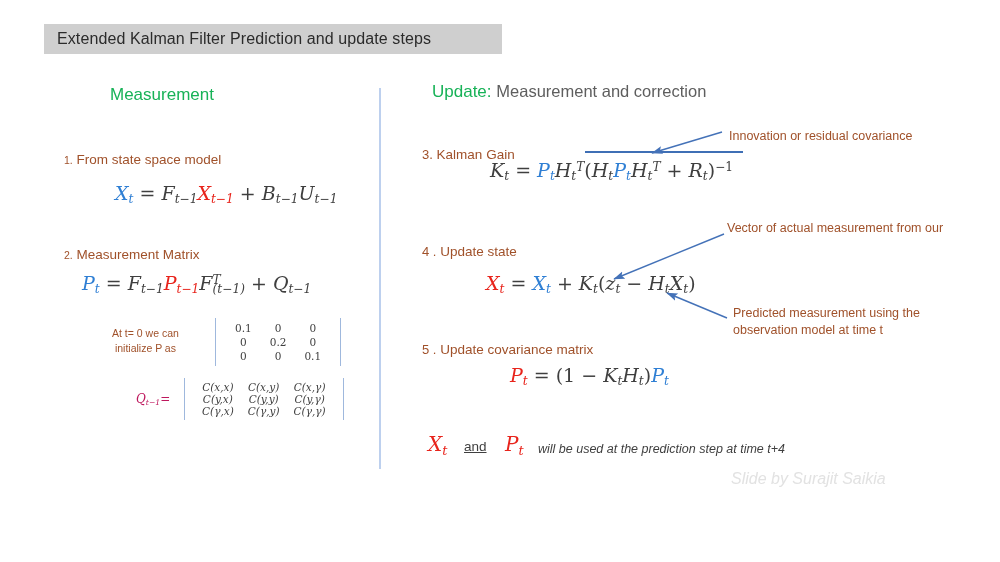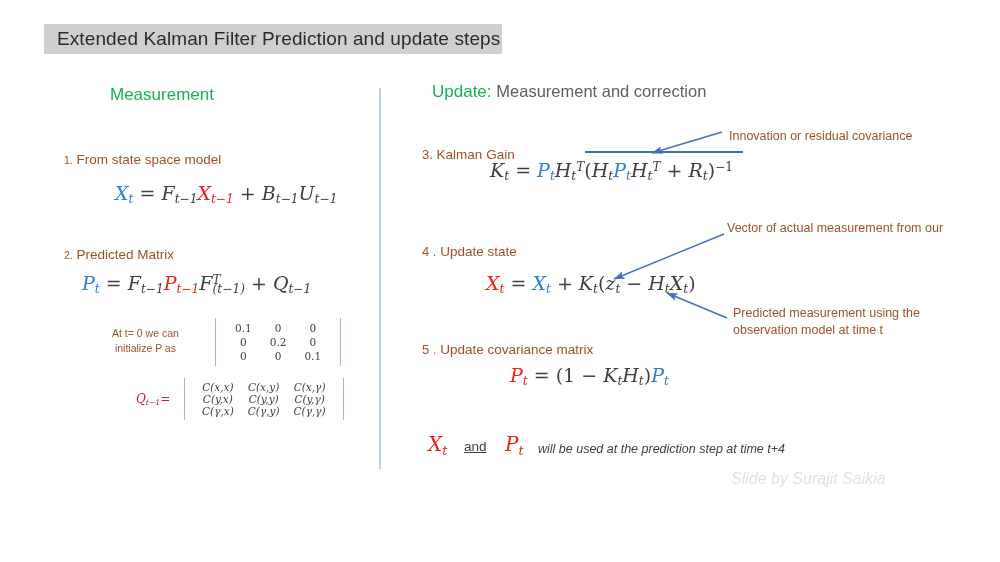--- a/index.html
+++ b/index.html
@@ -9,21 +9,21 @@
     position:relative;overflow:hidden;
   }
   .slide{position:absolute;inset:0;}
 
   
   .title-bar{
     position:absolute;left:44px;top:24px;width:458px;height:30px;
     background:#cfcfcf;display:flex;align-items:center;
   }
   .title-bar .txt{
-    font-size:19px;color:#2b2b2b;padding-left:13px;letter-spacing:.1px;
+    font-size:16px;color:#2b2b2b;padding-left:13px;letter-spacing:.1px;
   }
 
   
   .divider{
     position:absolute;left:379px;top:88px;width:2px;height:381px;
     background:#bdd0ee;
   }
 
   
   .head-pred{
@@ -127,21 +127,21 @@
     <span>From state space model</span>
   </div>
 
   <div class="math" style="left:115px;top:182px;">
     <span class="blue">X<sub>t</sub></span>
     <span class="op"> = </span>F<sub>t−1</sub><span class="red">X<sub>t−1</sub></span><span class="op"> + </span>B<sub>t−1</sub>U<sub>t−1</sub>
   </div>
 
   <div class="step" style="left:64px;top:247px;">
     <span class="num">2.</span>
-    <span>Predicted  Matrix</span>
+    <span>Measurement  Matrix</span>
   </div>
 
   <div class="math" style="left:82px;top:272px;">
     <span class="blue">P<sub>t</sub></span>
     <span class="op"> = </span>F<sub>t−1</sub><span class="red">P<sub>t−1</sub></span>F<sup>T</sup><sub style="margin-left:-8px;">(t−1)</sub><span class="op"> + </span>Q<sub>t−1</sub>
   </div>
 
   <div class="mini-label" style="left:112px;top:326px;">
     <div>At t= 0 we can</div>
     <div>initialize P as</div>

